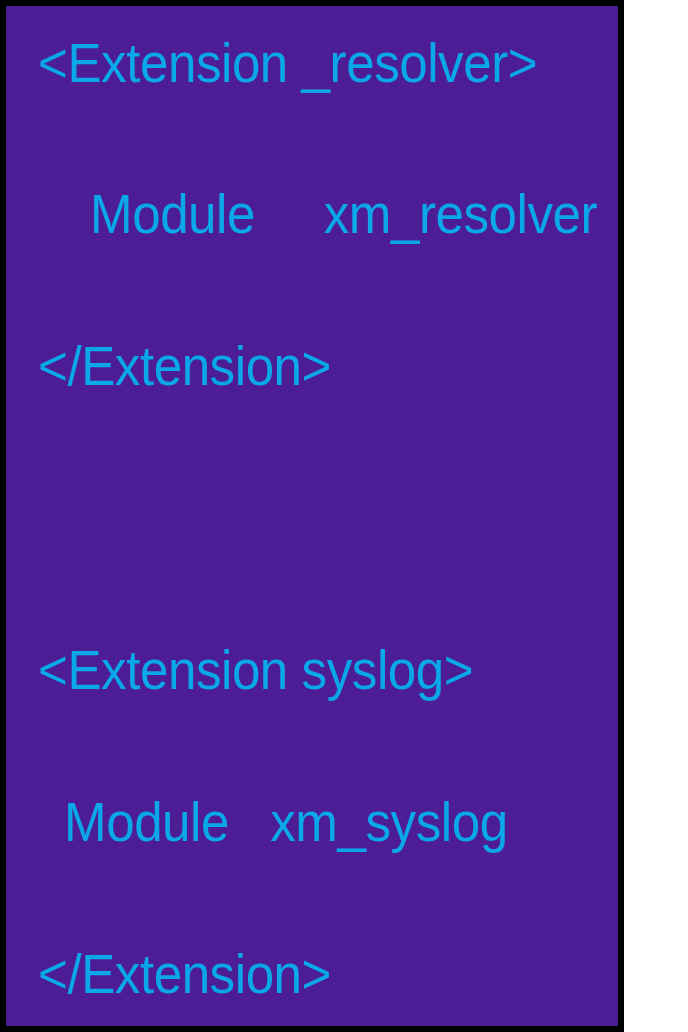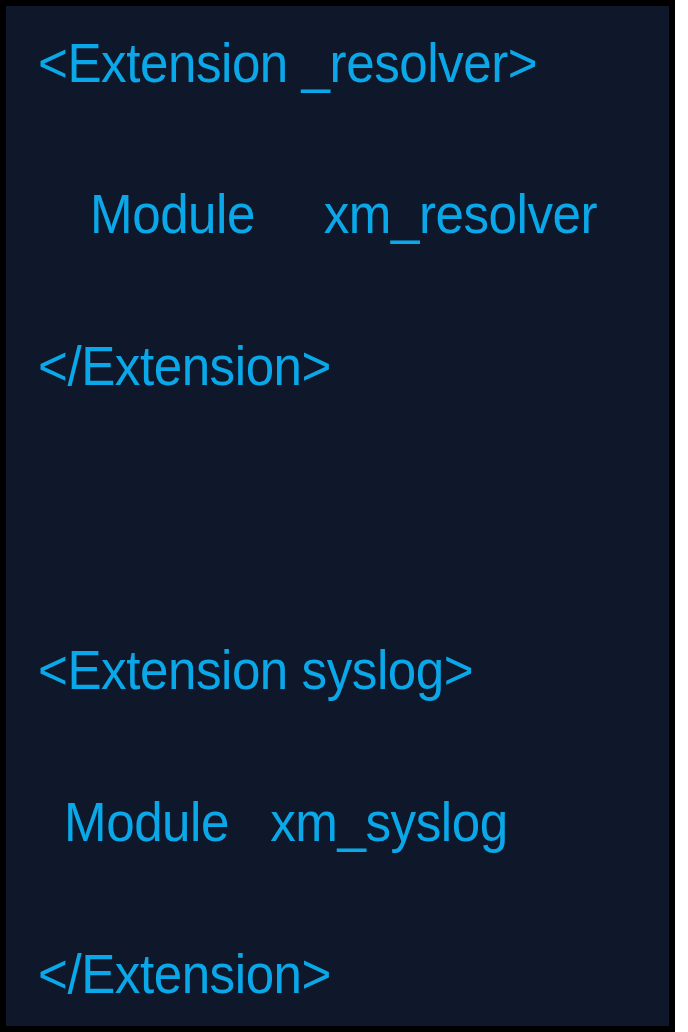--- a/index.html
+++ b/index.html
@@ -4,24 +4,24 @@
 <title>Extension Configuration Snippet</title>
 <style>
   html, body {
     margin: 0;
     padding: 0;
     background: #ffffff;
   }
 
   #snippet-frame {
     position: relative;
-    width: 675px;
+    width: 624px;
     height: 1032px;
     box-sizing: border-box;
-    background: #0f172a;
+    background: #4c1d95;
     border: 6px solid #000000;
     overflow: hidden;
     font-family: "Liberation Sans", "DejaVu Sans", sans-serif;
   }
 
   .code-canvas {
     position: absolute;
     left: 0;
     top: 0;
     width: 100%;

